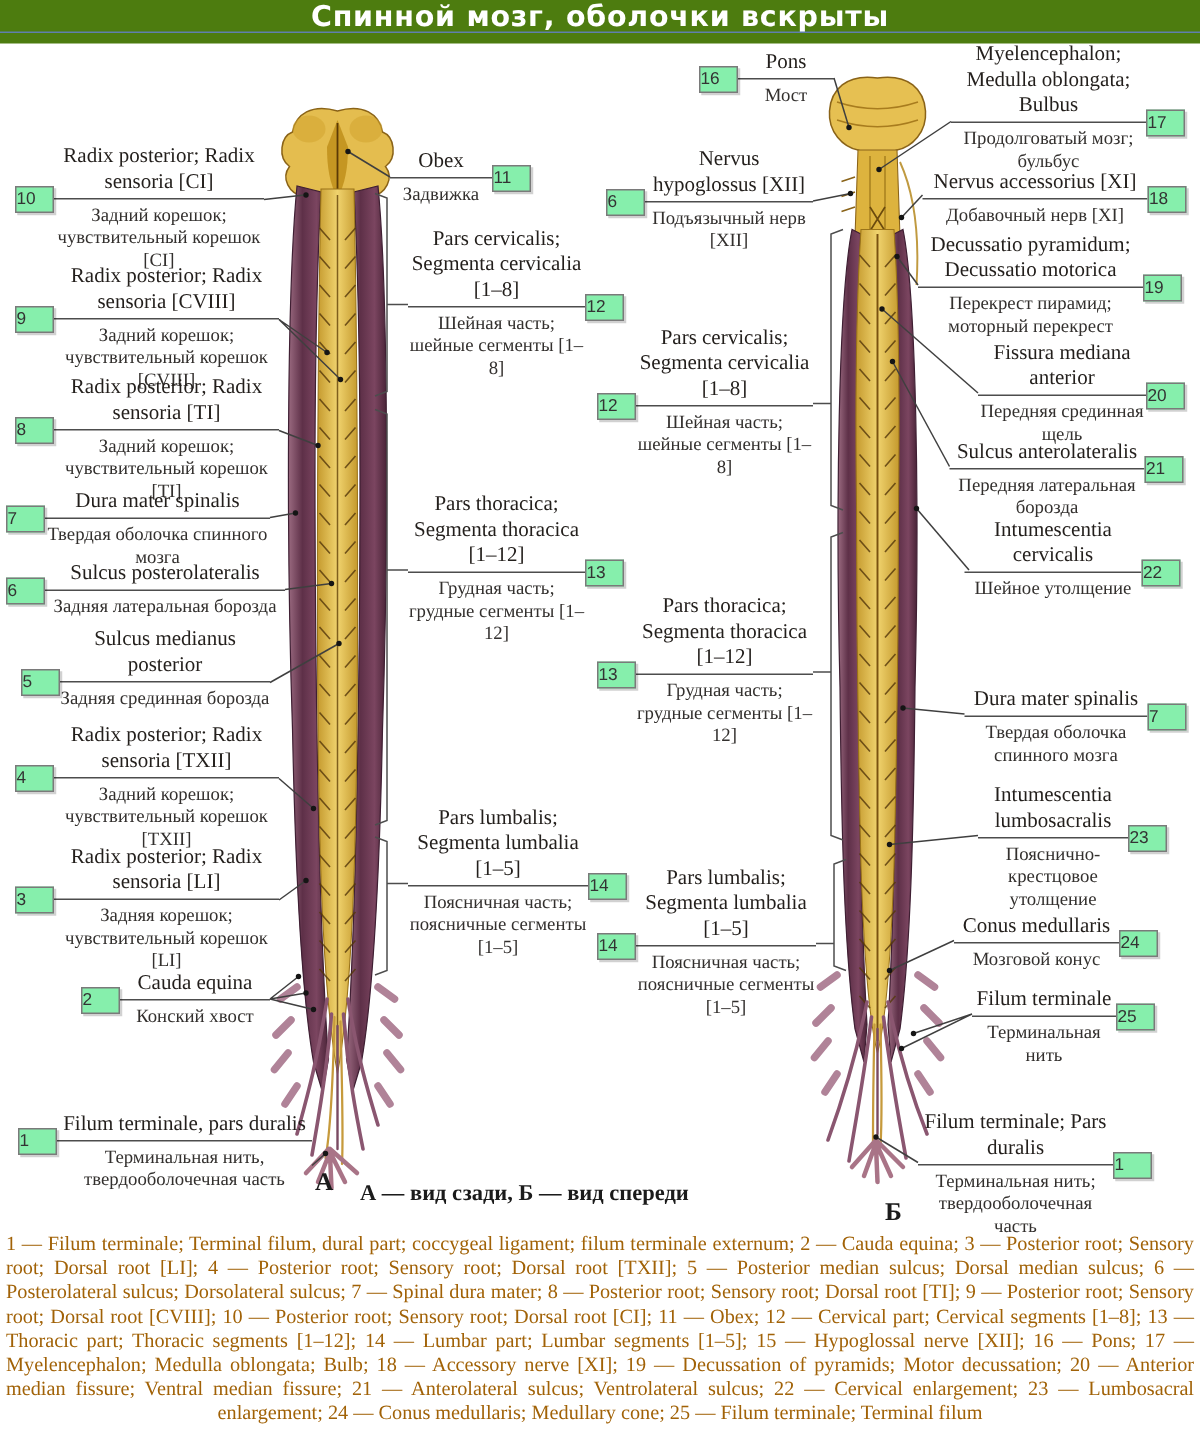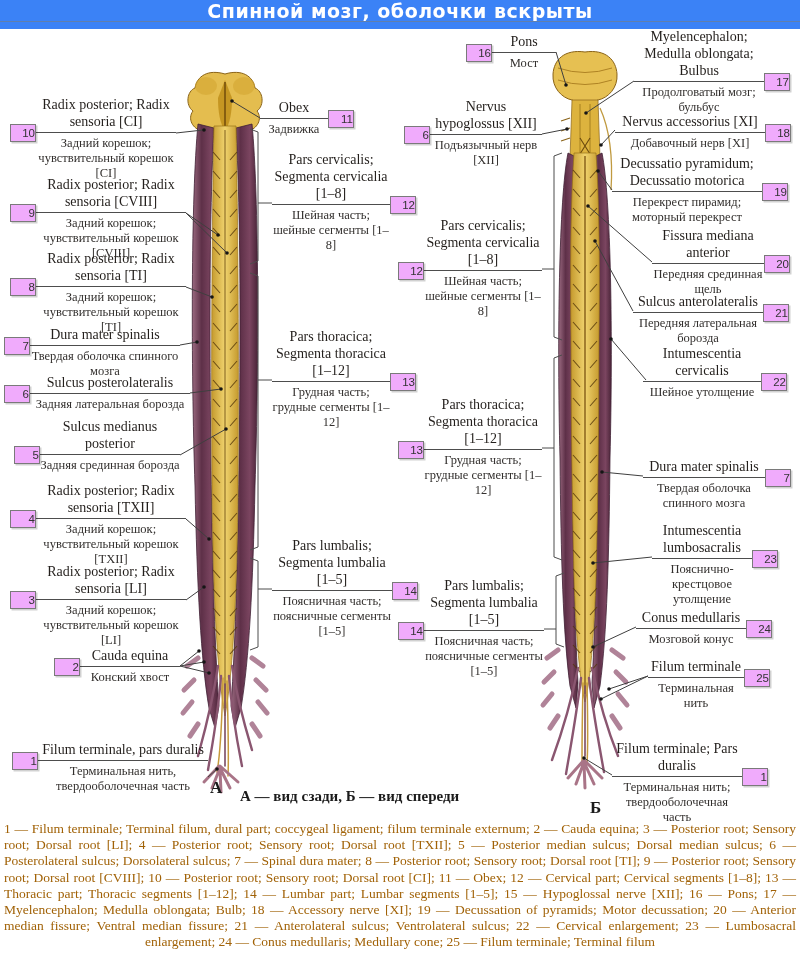--- a/index.html
+++ b/index.html
@@ -1,31 +1,31 @@
 <!DOCTYPE html>
 <html><head>
 <meta charset="utf-8">
 <style>
   html,body{margin:0;padding:0;background:#fff;}
   body{width:800px;height:953px;overflow:hidden;position:relative;
        font-family:"Liberation Sans",sans-serif;}
   
-  .hdr{position:absolute;left:0;top:0;width:800px;height:29px;background:#3b82f6;text-decoration:underline;}
+  .hdr{position:absolute;left:0;top:0;width:800px;height:29px;background:#4d7c0f;text-decoration:underline;}
   .hdr .sep{position:absolute;left:0;top:21px;width:100%;height:1px;background:#5f7fae;}
   .hdr .ttl{position:absolute;left:0;top:0;width:100%;text-align:center;
             color:#fff;font-size:19px;font-weight:bold;letter-spacing:.5px;line-height:22px;
             font-family:"DejaVu Sans",sans-serif;}
   
   .co{position:absolute;text-align:center;}
   .la{font-family:"Liberation Serif",serif;font-size:14px;line-height:17px;color:#231f1c;}
   .mid{position:relative;border-top:1px solid #4d4d4d;margin-top:2px;height:0;}
   .ru{font-size:12.5px;line-height:15px;color:#33302e;padding-top:3px;font-family:Liberation Serif, serif;}
-  .nb{position:absolute;top:-9px;width:24px;height:16px;border:1px solid #7a7a7a;background:#f0abfc;
+  .nb{position:absolute;top:-9px;width:24px;height:16px;border:1px solid #7a7a7a;background:#86efac;
       box-shadow:1.5px 1.5px 0 rgba(0,0,0,.18);font-size:11.5px;line-height:16px;color:#333;
-      text-align:right;}
+      text-align:left;}
   .co-l .nb{right:100%;}
   .co-r .nb{left:100%;}
   
   .figletter{position:absolute;font-family:"Liberation Serif",serif;font-weight:bold;
              font-size:17px;color:#1b1b1b;}
   .caption{position:absolute;left:240px;top:788px;width:330px;text-align:left;
            font-family:"Liberation Serif",serif;font-weight:bold;font-size:15px;color:#1b1b1b;}
   
   .legend{position:absolute;left:4px;top:821px;width:792px;
           font-family:"Liberation Serif",serif;font-size:13.5px;line-height:16.2px;
@@ -232,21 +232,21 @@
   <div class="mid">
       <span class="nb">4</span>
     </div>
   <div class="ru">Задний корешок; чувствительный корешок [TXII]</div>
 </div>
 <div class="co co-l" style="left:36px;top:563px;width:150px">
   <div class="la">Radix posterior; Radix sensoria [LI]</div>
   <div class="mid">
       <span class="nb">3</span>
     </div>
-  <div class="ru">Задний корешок; чувствительный корешок [LI]</div>
+  <div class="ru">Задняя корешок; чувствительный корешок [LI]</div>
 </div>
 <div class="co co-l" style="left:80px;top:647px;width:100px">
   <div class="la">Cauda equina</div>
   <div class="mid">
       <span class="nb">2</span>
     </div>
   <div class="ru">Конский хвост</div>
 </div>
 <div class="co co-l" style="left:38px;top:741px;width:170px">
   <div class="la">Filum terminale, pars duralis</div>

